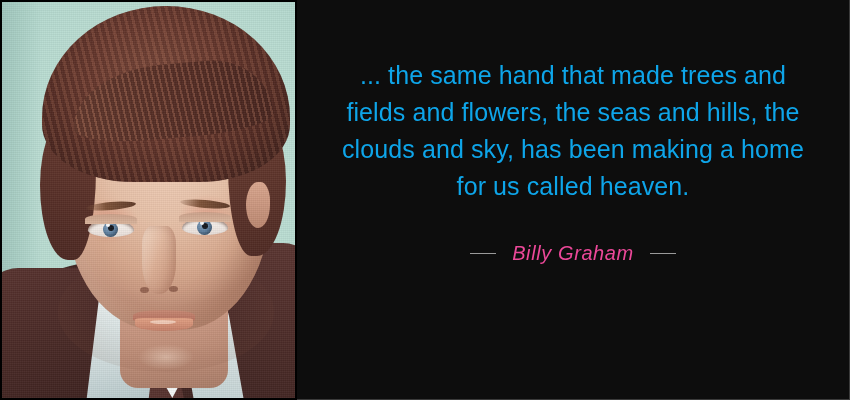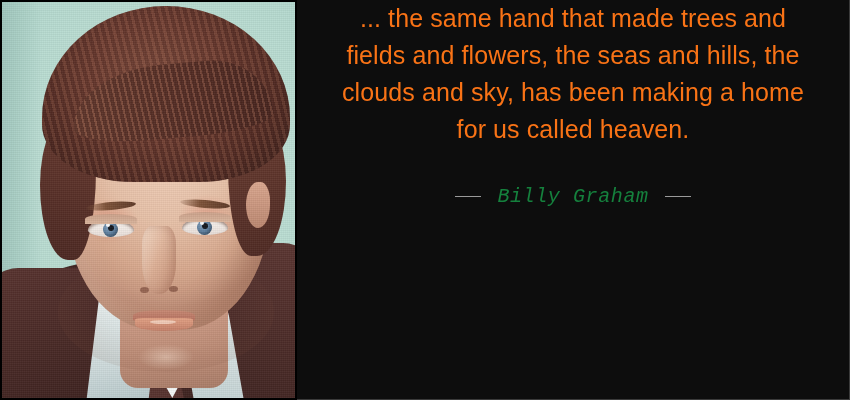--- a/index.html
+++ b/index.html
@@ -270,43 +270,44 @@
     flex:1 1 auto;
     position:relative;
     background:#0d0d0d;
     display:flex;
     flex-direction:column;
     align-items:center;
   }
 
   .quote-text {
     width:470px;
+    margin-top:57px;
     text-align:center;
-    color:#f97316;
+    color:#0ea5e9;
     font-size:25px;
     font-weight:300;
     line-height:37px;
     letter-spacing:.1px;
   }
 
   .attribution {
     margin-top:37px;
     display:flex;
     align-items:center;
     justify-content:center;
     gap:16px;
   }
   .dash {
     display:block;
     width:26px; height:1px;
     background:#9a9a9a;
   }
   .author-name {
-    color:#15803d;
-    font-family:Liberation Mono, monospace;
+    color:#ec4899;
+    font-family:Liberation Sans, sans-serif;
     font-style:italic;
     font-size:20px;
     font-weight:400;
     letter-spacing:.6px;
     white-space:nowrap;
   }
 
   
   .logo {
     position:absolute;

